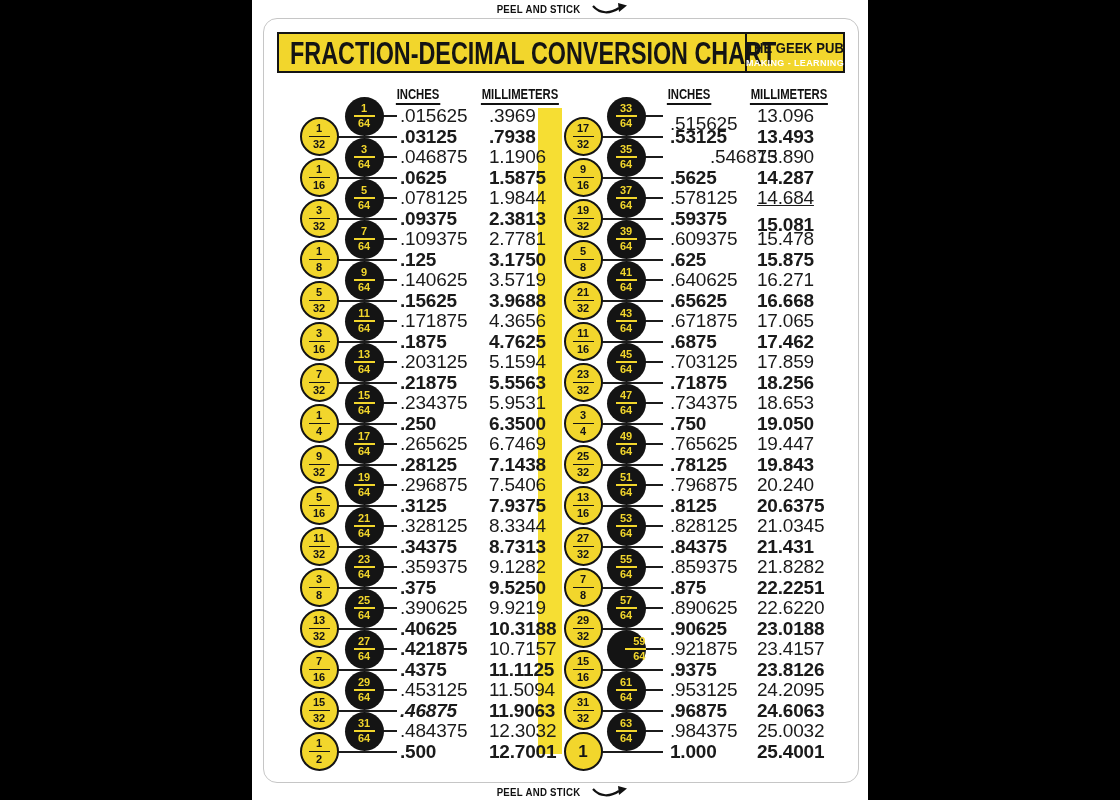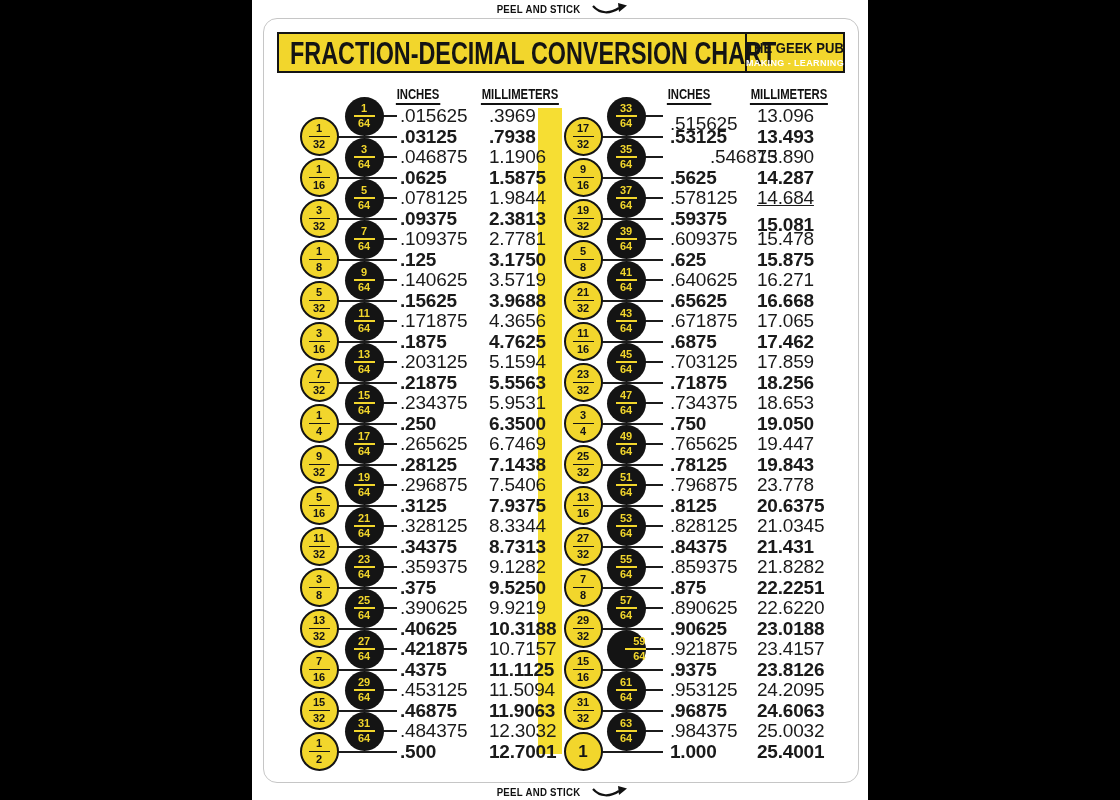--- a/index.html
+++ b/index.html
@@ -303,21 +303,21 @@
         <div class="frac-den">64</div>
       </div>
       <div class="val" style="left: 148px; top: 679px;">.453125</div>
       <div class="val" style="left: 237px; top: 679px;">11.5094</div>
       <div class="connector-line" style="left: 83.5px; top: 709.5px; width: 61.5px;"></div>
       <div class="fraction-circle circle-yellow" style="left: 47.5px; top: 691px;">
         <div class="frac-num">15</div>
         <div class="frac-bar"></div>
         <div class="frac-den">32</div>
       </div>
-      <div class="val bold" style="left: 148px; top: 699.5px;">.46875</div>
+      <div class="val bold" style="left: 148px; top: 699.5px; font-style: italic;">.46875</div>
       <div class="val bold" style="left: 237px; top: 699.5px;">11.9063</div>
       <div class="connector-line" style="left: 128.5px; top: 730px; width: 16.5px;"></div>
       <div class="fraction-circle circle-black" style="left: 92.5px; top: 711.5px;">
         <div class="frac-num">31</div>
         <div class="frac-bar"></div>
         <div class="frac-den">64</div>
       </div>
       <div class="val" style="left: 148px; top: 720px;">.484375</div>
       <div class="val" style="left: 237px; top: 720px;">12.3032</div>
       <div class="connector-line" style="left: 83.5px; top: 750.5px; width: 61.5px;"></div>
@@ -472,21 +472,21 @@
       </div>
       <div class="val bold" style="left: 418px; top: 453.5px;">.78125</div>
       <div class="val bold" style="left: 505px; top: 453.5px;">19.843</div>
       <div class="connector-line" style="left: 390.5px; top: 484px; width: 20.5px;"></div>
       <div class="fraction-circle circle-black" style="left: 354.5px; top: 465.5px;">
         <div class="frac-num">51</div>
         <div class="frac-bar"></div>
         <div class="frac-den">64</div>
       </div>
       <div class="val" style="left: 418px; top: 474px;">.796875</div>
-      <div class="val" style="left: 505px; top: 474px;">23.778</div>
+      <div class="val" style="left: 505px; top: 474px;">20.240</div>
       <div class="connector-line" style="left: 347.5px; top: 504.5px; width: 63.5px;"></div>
       <div class="fraction-circle circle-yellow" style="left: 311.5px; top: 486px;">
         <div class="frac-num">13</div>
         <div class="frac-bar"></div>
         <div class="frac-den">16</div>
       </div>
       <div class="val bold" style="left: 418px; top: 494.5px;">.8125</div>
       <div class="val bold" style="left: 505px; top: 494.5px;">20.6375</div>
       <div class="connector-line" style="left: 390.5px; top: 525px; width: 20.5px;"></div>
       <div class="fraction-circle circle-black" style="left: 354.5px; top: 506.5px;">

